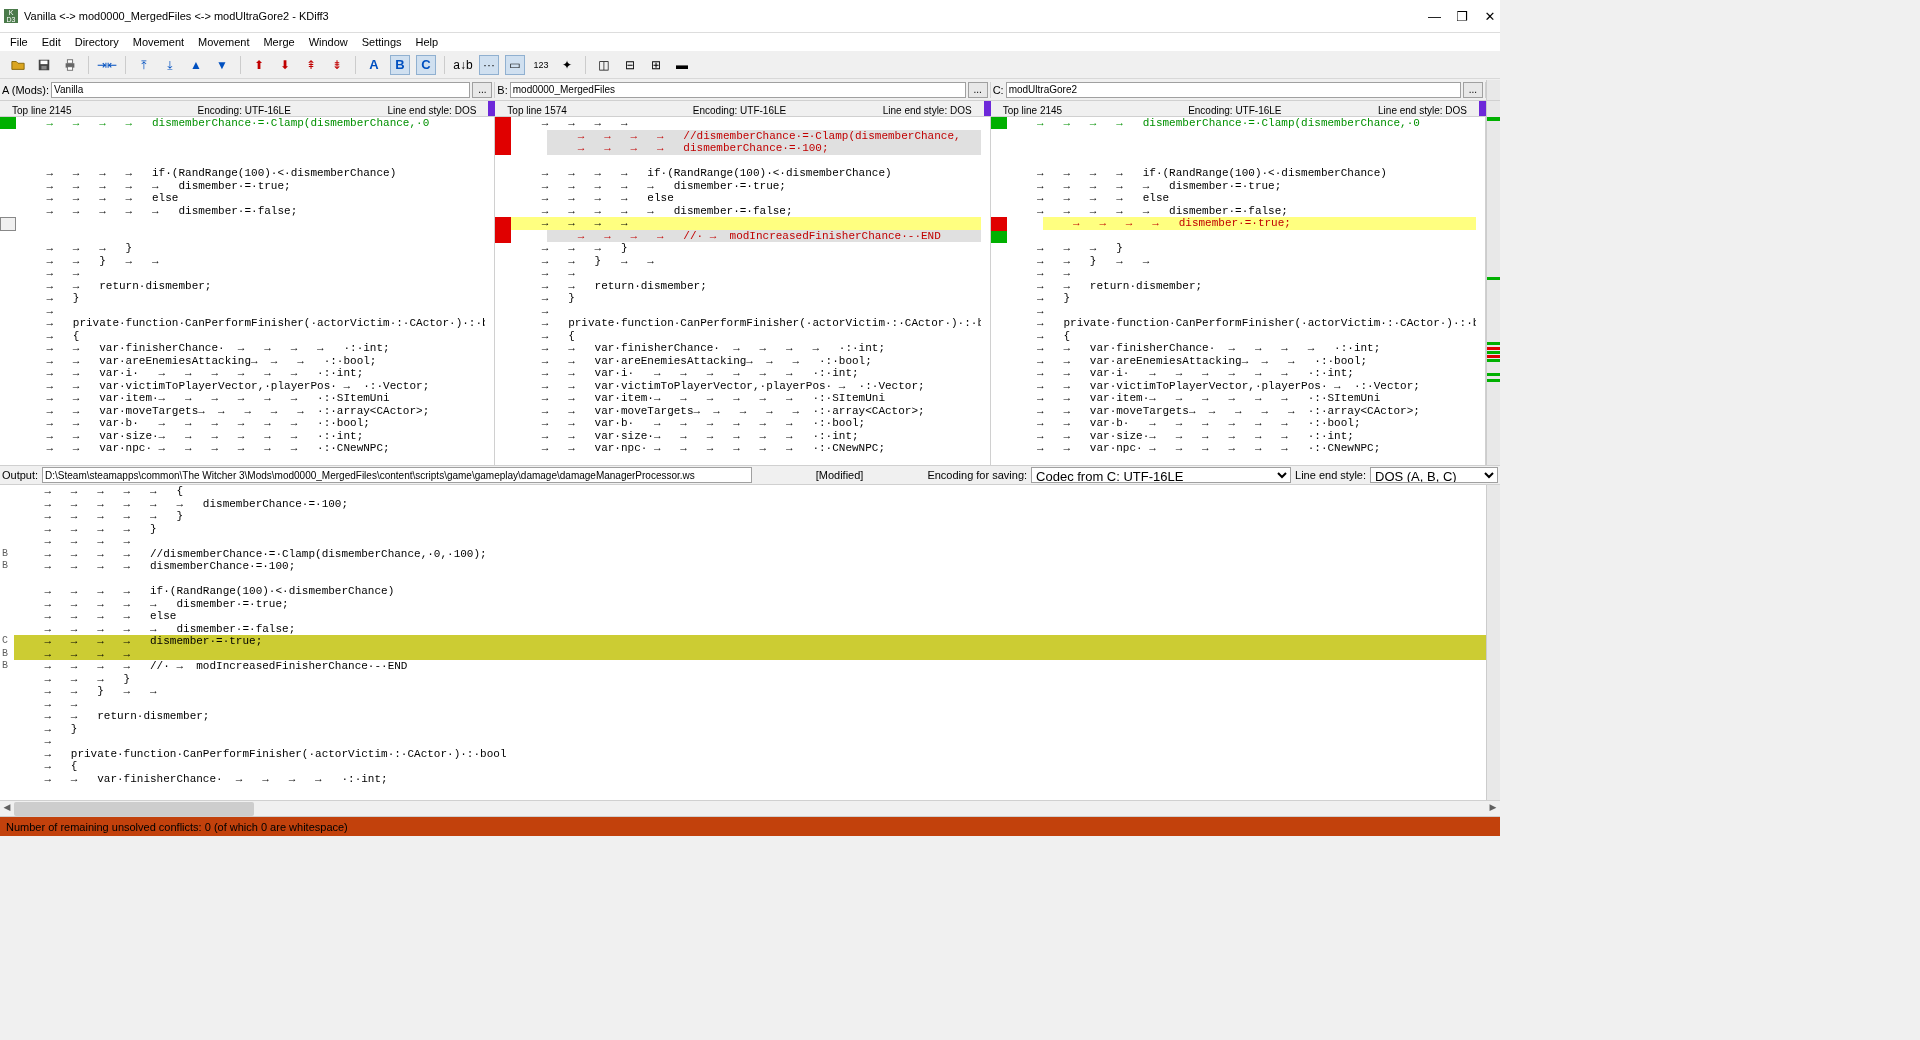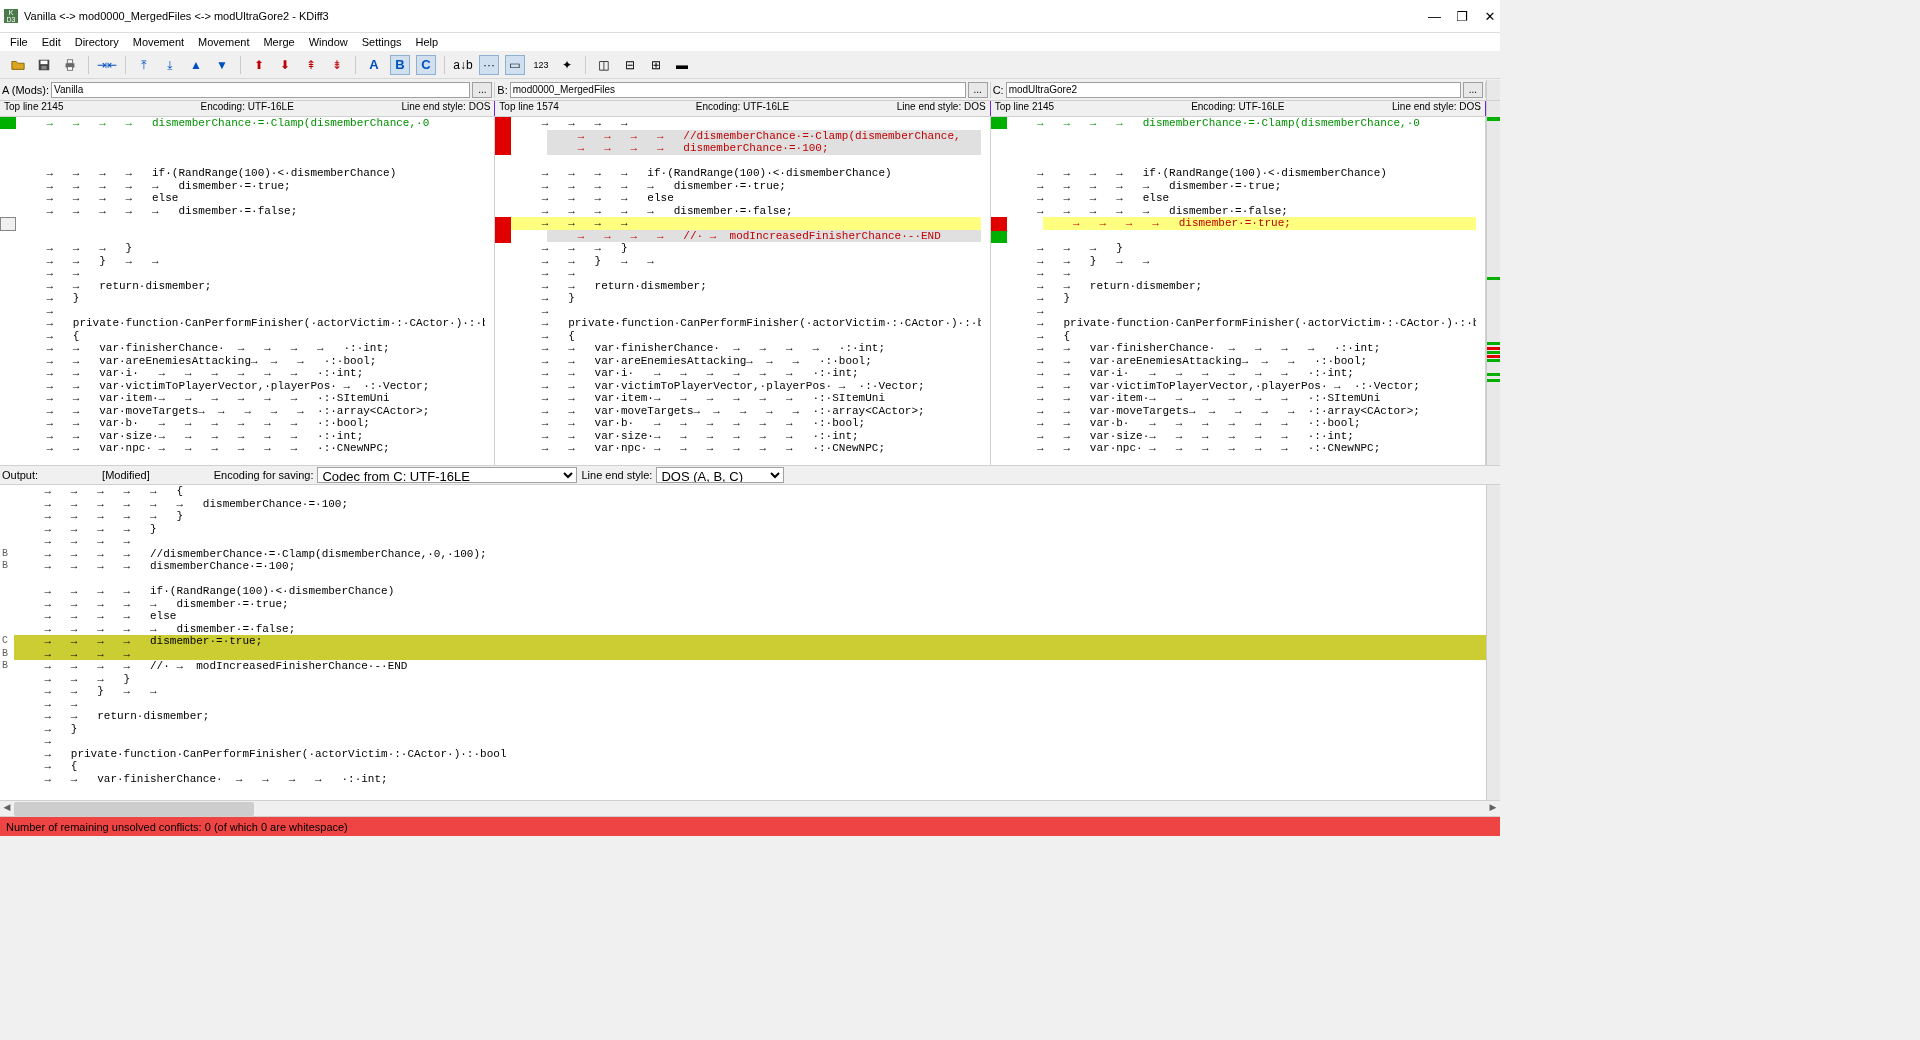--- a/index.html
+++ b/index.html
@@ -15,21 +15,21 @@
 .toolbar .btn { width: 20px; height: 20px; display: flex; align-items: center; justify-content: center; font-size: 12px; cursor: pointer; }
 .toolbar .sep { width: 1px; height: 18px; background: #ccc; margin: 0 2px; }
 .toolbar .btn.pressed { background: #d0e0f0; border: 1px solid #90b0d0; }
 .toolbar .letter { font-weight: bold; font-size: 13px; }
 .pathrow { background: #f0f0f0; height: 22px; display: flex; align-items: center; border-bottom: 1px solid #d0d0d0; }
 .pathcell { display: flex; align-items: center; flex: 1; padding: 0 2px; gap: 2px; border-right: 1px solid #d0d0d0; }
 .pathcell label { font-size: 11px; white-space: nowrap; }
 .pathcell input { flex: 1; border: 1px solid #a0a0a0; background: #fff; font-size: 10px; padding: 1px 2px; height: 16px; }
 .pathcell button { width: 20px; height: 16px; font-size: 10px; border: 1px solid #a0a0a0; background: #e8e8e8; cursor: pointer; }
 .inforow { background: #f0f0f0; height: 16px; display: flex; border-bottom: 1px solid #d0d0d0; font-size: 10px; }
-.infocell { flex: 1; display: flex; padding: 0 4px; border-right: 1px solid #6d28d9; }
+.infocell { flex: 1; display: flex; padding: 0 12px; border-right: 7px solid #6d28d9; align-items: flex-end; }
 .infocell span { white-space: nowrap; }
 .infocell .s1 { width: 150px; }
 .infocell .s2 { flex: 1; text-align: center; }
 .infocell .s3 { width: 150px; text-align: right; }
 .panes { display: flex; height: 348px; background: #fff; }
 .pane { flex: 1; position: relative; overflow: hidden; border-right: 1px solid #d0d0d0; }
 .pane:last-child { border-right: none; }
 .gutter { position: absolute; left: 0; top: 0; width: 16px; height: 100%; background: #fff; }
 .gutter .gseg { position: absolute; left: 0; width: 16px; }
 .code { position: absolute; left: 16px; top: 0; right: 9px; height: 100%; font-family: "Courier New", monospace; font-size: 11px; line-height: 12.5px; white-space: pre; overflow: hidden; }
@@ -48,21 +48,21 @@
 .outpane { height: 315px; background: #fff; position: relative; overflow: hidden; }
 .outgutter { position: absolute; left: 0; top: 0; width: 14px; height: 100%; background: #fff; font-family: "Courier New", monospace; font-size: 10px; line-height: 12.5px; color: #606060; }
 .outgutter div { height: 12.5px; padding-left: 2px; }
 .outcode { position: absolute; left: 14px; top: 0; right: 14px; height: 100%; font-family: "Courier New", monospace; font-size: 11px; line-height: 12.5px; white-space: pre; }
 .outcode .ln { height: 12.5px; padding-left: 4px; }
 .outcode .ln.bg-olive { background: #cccc33; }
 .hscroll { height: 16px; background: #f0f0f0; display: flex; align-items: center; border-top: 1px solid #d0d0d0; }
 .hscroll .tr { flex: 1; height: 14px; background: #f0f0f0; position: relative; }
 .hscroll .tr .th { position: absolute; height: 14px; background: #cdcdcd; border-radius: 2px; }
 .hscroll .ar { width: 14px; height: 14px; text-align: center; font-size: 9px; color: #606060; }
-.statusbar { height: 20px; background: #ef4444; display: flex; align-items: center; padding: 0 6px; font-size: 11px; border-top: 1px solid #d0d0d0; }
+.statusbar { height: 20px; background: #c2410c; display: flex; align-items: center; padding: 0 6px; font-size: 11px; border-top: 1px solid #d0d0d0; }
 svg.ic { width: 14px; height: 14px; }
 </style>
 </head>
 <body>
 
 <div class="titlebar">
   <div class="icon">K<br>D3</div>
   <span class="title">Vanilla &lt;-&gt; mod0000_MergedFiles &lt;-&gt; modUltraGore2 - KDiff3</span>
   <div class="ctrls">
     <span>—</span>
@@ -202,20 +202,21 @@
     <div class="mk" style="top:234px;height:3px;background:#00b000"></div>
     <div class="mk" style="top:238px;height:3px;background:#e00000"></div>
     <div class="mk" style="top:242px;height:3px;background:#00b000"></div>
     <div class="mk" style="top:256px;height:3px;background:#00b000"></div>
     <div class="mk" style="top:262px;height:3px;background:#00b000"></div>
   </div>
 </div>
 
 <div class="outheader">
   <label>Output:</label>
+  <input class="path" value="D:\Steam\steamapps\common\The Witcher 3\Mods\mod0000_MergedFiles\content\scripts\game\gameplay\damage\damageManagerProcessor.ws" style="">
   <span class="mod">[Modified]</span>
   <label>Encoding for saving:</label>
   <select style="width:260px"><option>Codec from C: UTF-16LE</option></select>
   <label>Line end style:</label>
   <select style="width:128px"><option>DOS (A, B, C)</option></select>
 </div>
 
 <div class="outpane">
   <div class="outgutter" id="outGutter">
       <div></div>

